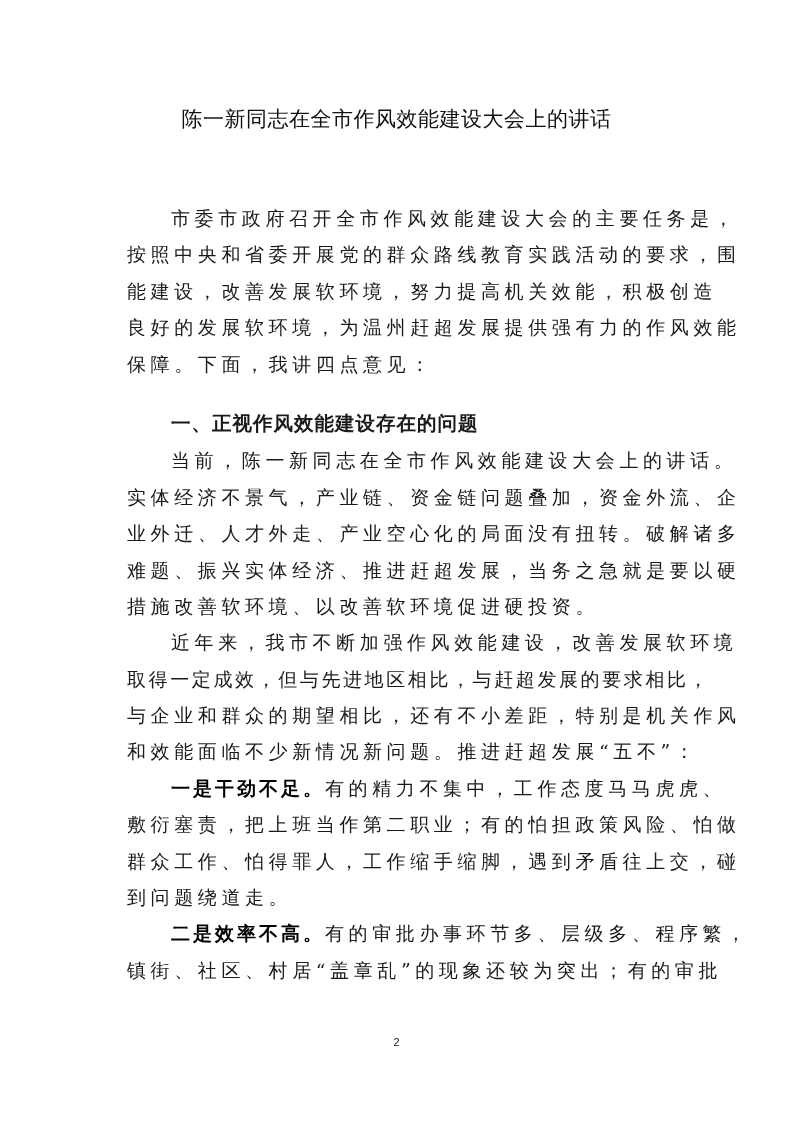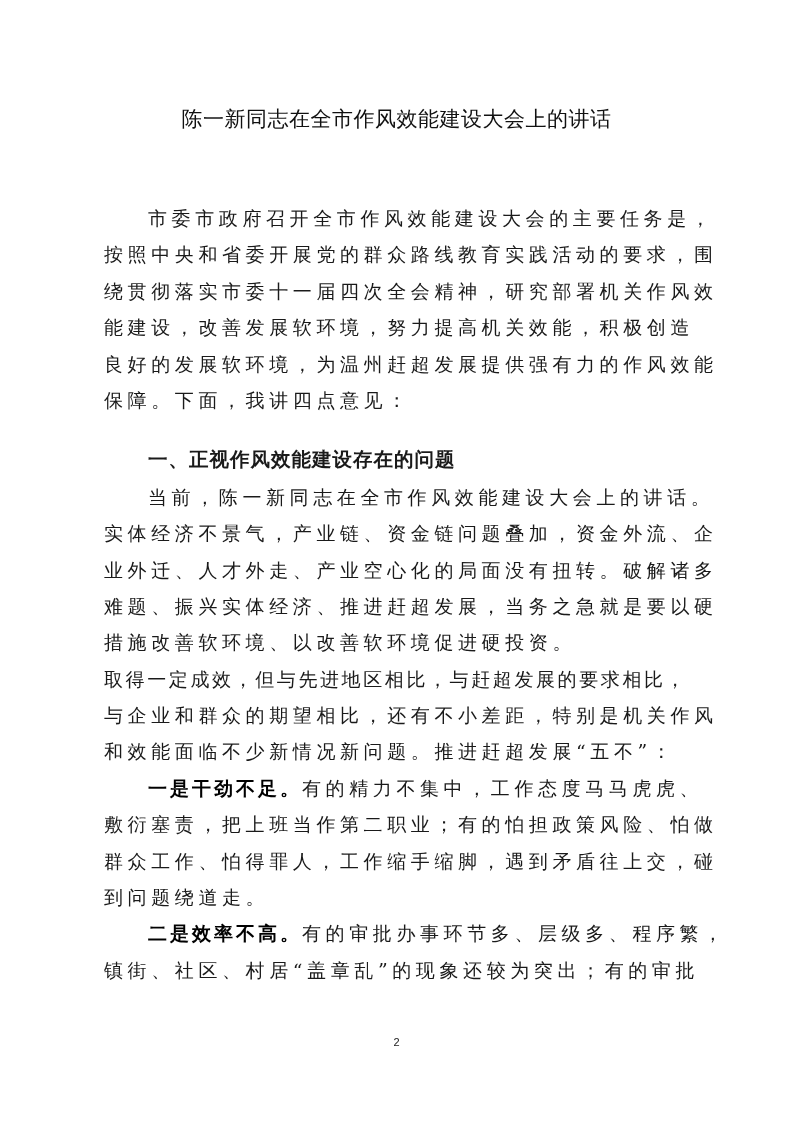--- a/index.html
+++ b/index.html
@@ -30,21 +30,21 @@
       width: 793px;
       text-align: center;
       font-family: "DejaVu Sans", "Liberation Sans", sans-serif;
       font-size: 21px;
       letter-spacing: 0.5px;
       color: #111;
       line-height: 30px;
     }
     .body-text {
       position: absolute;
-      left: 104px;
+      left: 127px;
       width: 572px;
       top: 200px;
     }
     .line {
       height: 36.4px;
       line-height: 36.4px;
       font-size: 19px;
       white-space: nowrap;
       letter-spacing: 4.6px;
       color: #1a1a1a;
@@ -76,30 +76,30 @@
   </style>
 </head>
 <body>
 
 <div class="page">
   <div class="title">陈一新同志在全市作风效能建设大会上的讲话</div>
 
   <div class="body-text">
     <div class="line indent"><span>市委市政府召开全市作风效能建设大会的主要任务是，</span></div>
     <div class="line"><span>按照中央和省委开展党的群众路线教育实践活动的要求，围</span></div>
-    <div class="line"><span>绕贯彻落实市委十一届四次全会精神，研究部署机关作风效</span></div>
     <div class="line"><span>能建设，改善发展软环境，努力提高机关效能，积极创造</span></div>
     <div class="line"><span>良好的发展软环境，为温州赶超发展提供强有力的作风效能</span></div>
     <div class="line"><span>保障。下面，我讲四点意见：</span></div>
     <div class="line indent heading"><span>一、正视作风效能建设存在的问题</span></div>
     <div class="line indent"><span>当前，陈一新同志在全市作风效能建设大会上的讲话。</span></div>
     <div class="line"><span>实体经济不景气，产业链、资金链问题叠加，资金外流、企</span></div>
     <div class="line"><span>业外迁、人才外走、产业空心化的局面没有扭转。破解诸多</span></div>
     <div class="line"><span>难题、振兴实体经济、推进赶超发展，当务之急就是要以硬</span></div>
     <div class="line"><span>措施改善软环境、以改善软环境促进硬投资。</span></div>
+    <div class="line indent"><span>近年来，我市不断加强作风效能建设，改善发展软环境</span></div>
     <div class="line" style="letter-spacing:2.6px"><span>取得一定成效，但与先进地区相比，与赶超发展的要求相比，</span></div>
     <div class="line"><span>与企业和群众的期望相比，还有不小差距，特别是机关作风</span></div>
     <div class="line"><span>和效能面临不少新情况新问题。推进赶超发展“五不”：</span></div>
     <div class="line indent"><span class="bold-lead">一是干劲不足。</span><span>有的精力不集中，工作态度马马虎虎、</span></div>
     <div class="line"><span>敷衍塞责，把上班当作第二职业；有的怕担政策风险、怕做</span></div>
     <div class="line"><span>群众工作、怕得罪人，工作缩手缩脚，遇到矛盾往上交，碰</span></div>
     <div class="line"><span>到问题绕道走。</span></div>
     <div class="line indent"><span class="bold-lead">二是效率不高。</span><span>有的审批办事环节多、层级多、程序繁，</span></div>
     <div class="line"><span>镇街、社区、村居“盖章乱”的现象还较为突出；有的审批</span></div>
   </div>

